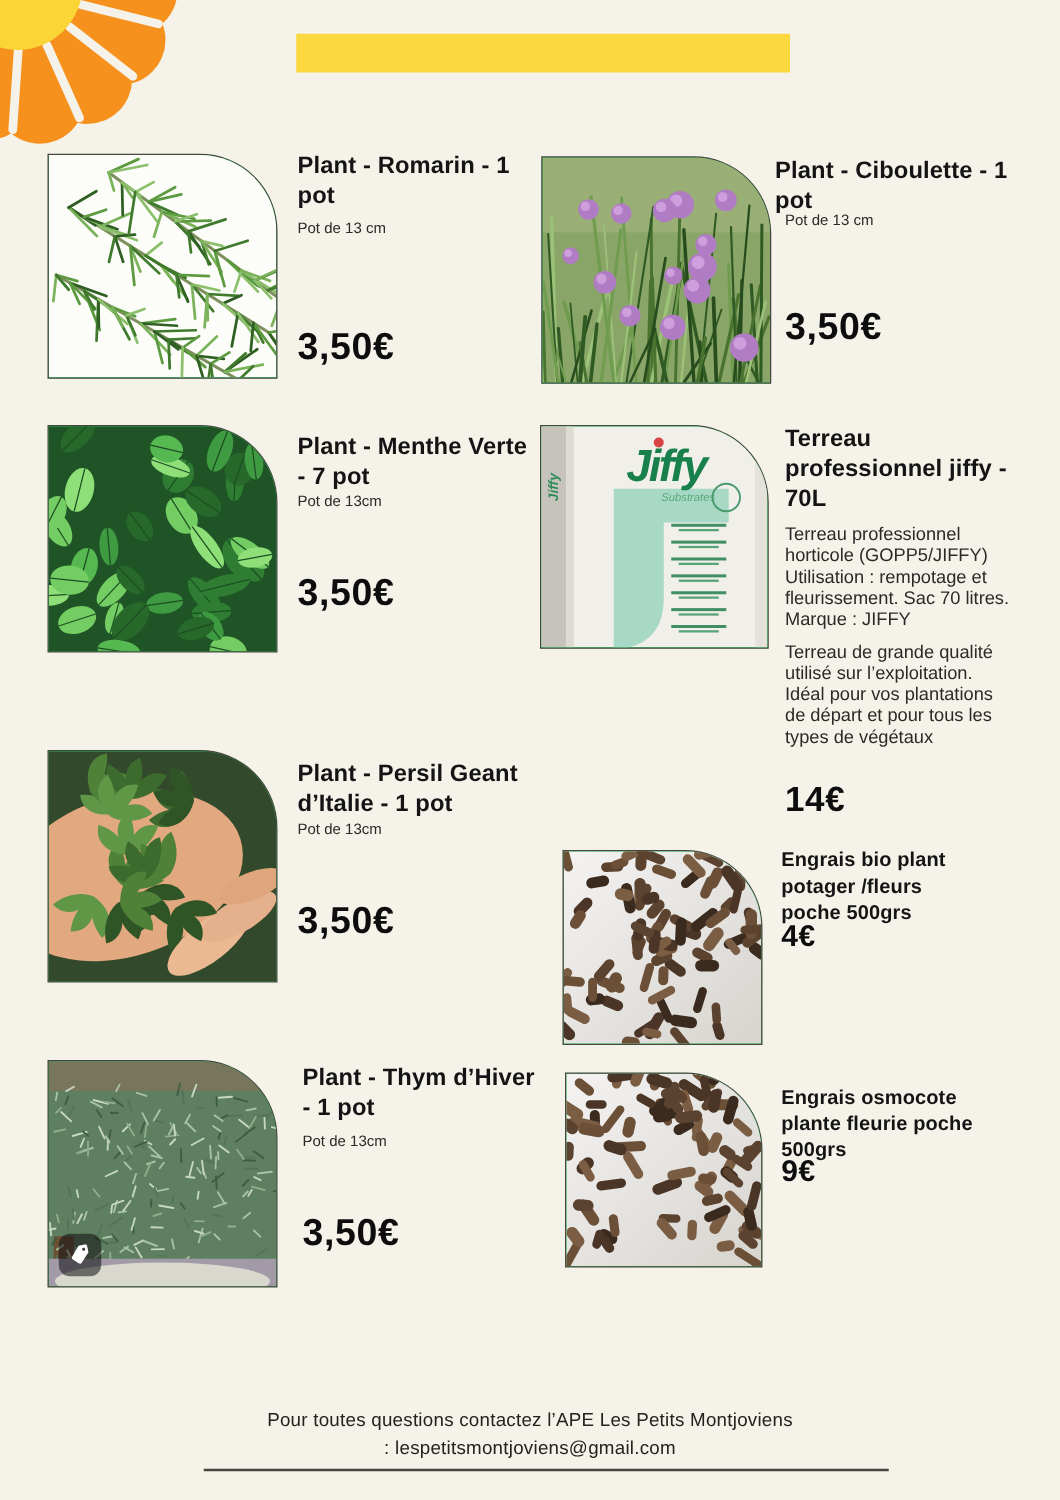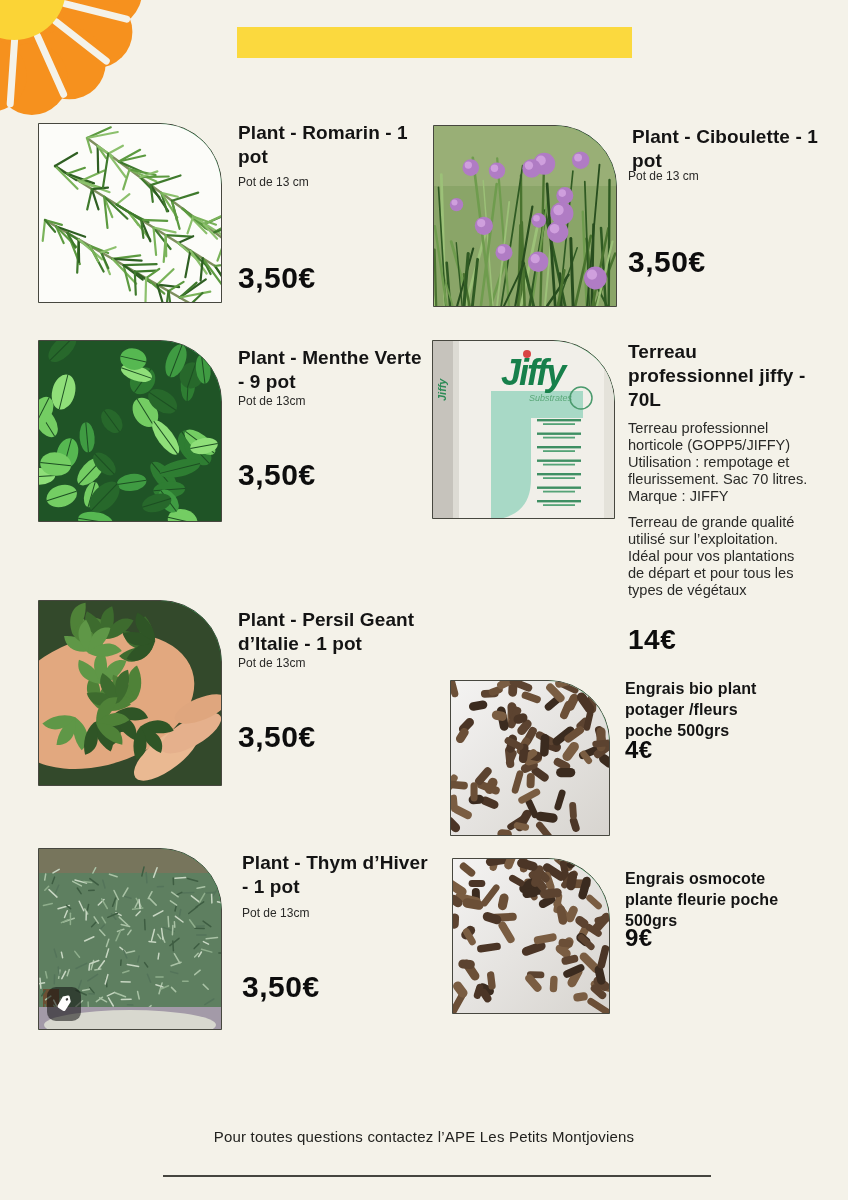--- a/index.html
+++ b/index.html
@@ -28,21 +28,21 @@
   .c4{left:38px;top:598px}.c5{left:432px;top:678px}.c6{left:38px;top:846px}.c7{left:432px;top:856px}
   .c0 .photo{left:0;top:0;width:184px;height:180px}
   .c1 .photo{left:1px;top:0;width:184px;height:182px}
   .c2 .photo{left:0;top:2px;width:184px;height:182px}
   .c3 .photo{left:0;top:2px;width:183px;height:179px}
   .c4 .photo{left:0;top:2px;width:184px;height:186px}
   .c5 .photo{left:18px;top:2px;width:160px;height:156px}
   .c6 .photo{left:0;top:2px;width:184px;height:182px}
   .c7 .photo{left:20px;top:2px;width:158px;height:156px}
   .c0 .p-title{left:200px;top:-2px}.c0 .detail{left:200px;top:52px}.c0 .price{left:200px;top:138px}
-  .c1 .p-title{left:200px;top:0}.c1 .detail{left:196px;top:44px}.c1 .price{left:196px;top:120px}
+  .c1 .p-title{left:188px;top:0}.c1 .detail{left:196px;top:44px}.c1 .price{left:196px;top:120px}
   .c2 .p-title{left:200px;top:8px}.c2 .detail{left:200px;top:56px}.c2 .price{left:200px;top:120px}
   .c3 .p-title{left:196px;top:2px;width:186px}.c3 .d1{left:196px;top:82px}.c3 .d2{left:196px;top:176px}.c3 .price{left:196px;top:286px}
   .c4 .p-title{left:200px;top:10px}.c4 .detail{left:200px;top:58px}.c4 .price{left:200px;top:122px}
   .c5 .p-title{left:193px;top:0;width:150px}.c5 .price{left:193px;top:58px}
   .c6 .p-title{left:204px;top:5px}.c6 .detail{left:204px;top:60px}.c6 .price{left:204px;top:124px}
   .c7 .p-title{left:193px;top:12px;width:168px}.c7 .price{left:193px;top:68px}
   .photo-badge{position:absolute;left:8px;bottom:8px;width:34px;height:34px;border-radius:9px;
     background:rgba(15,15,15,.55);display:flex;align-items:center;justify-content:center;}
   .footer-line{position:absolute;left:0;width:100%;text-align:center;font-size:15px;color:#22221f;letter-spacing:.2px;}
   .f1{top:1128px}.f2{top:1150px}
@@ -448,21 +448,21 @@
           <g transform="translate(140.9,127.4) rotate(166)">
             <ellipse rx="20.6" ry="8.2" fill="#2e7d32"></ellipse>
             <line x1="-20.6" y1="0" x2="20.6" y2="0" stroke="#1c4f22" stroke-width="1"></line>
           </g>
           <g transform="translate(65.4,156.0) rotate(134)">
             <ellipse rx="18.6" ry="11.0" fill="#27682b"></ellipse>
             <line x1="-18.6" y1="0" x2="18.6" y2="0" stroke="#1c4f22" stroke-width="1"></line>
           </g>
         </svg>
       </div>
-    <h2 class="p-title">Plant - Menthe Verte - 9 pot</h2>
+    <h2 class="p-title">Plant - Menthe Verte - 7 pot</h2>
     <p class="detail">Pot de 13cm</p>
     <div class="price">3,50€</div>
   </div>
 
   <div class="card c3">
     <div class="photo">
         <svg xmlns="http://www.w3.org/2000/svg" width="181" height="177" viewBox="0 0 181 177">
           <rect width="181" height="177" fill="#f1efe9"></rect>
           <rect width="20" height="177" fill="#c6c3bc"></rect>
           <rect x="20" width="6" height="177" fill="#dddbd4"></rect>
@@ -935,15 +935,16 @@
           <rect x="-9.8" y="-4.2" width="19.6" height="8.5" rx="4.2" fill="#6b4f37" transform="translate(108.9,56.1) rotate(79)"></rect>
           <rect x="-10.7" y="-4.7" width="21.3" height="9.5" rx="4.7" fill="#6b4f37" transform="translate(20.1,45.0) rotate(10)"></rect>
           <rect x="-11.5" y="-3.9" width="23.1" height="7.9" rx="3.9" fill="#7a5d42" transform="translate(92.3,79.8) rotate(169)"></rect>
         </svg>
       </div>
     <h2 class="p-title sm">Engrais osmocote plante fleurie poche 500grs</h2>
     <div class="price small">9€</div>
   </div>
 
   <div class="footer-line f1">Pour toutes questions contactez l’APE Les Petits Montjoviens</div>
+  <div class="footer-line f2">: lespetitsmontjoviens@gmail.com</div>
   <div class="footer-rule"></div>
 
 </div>
 
 </body></html>

